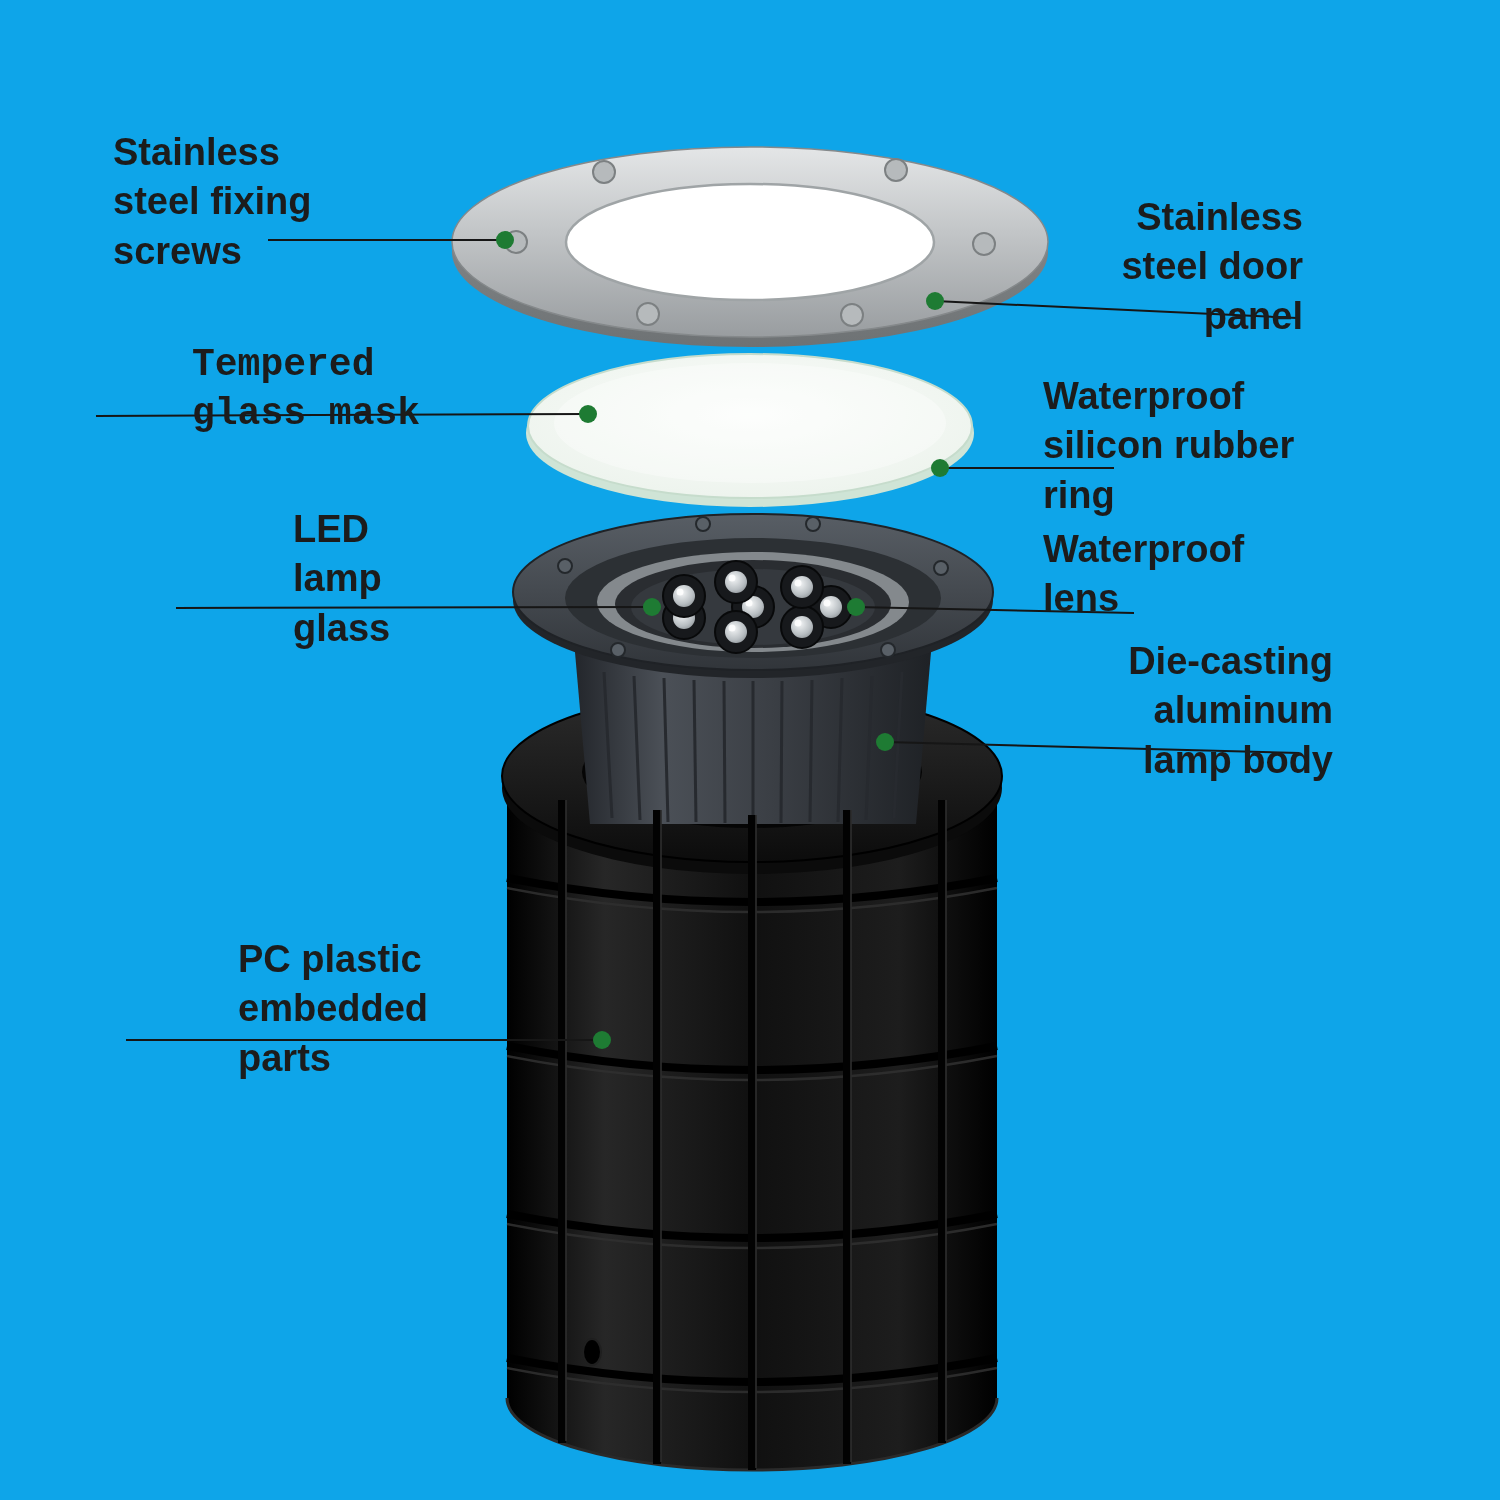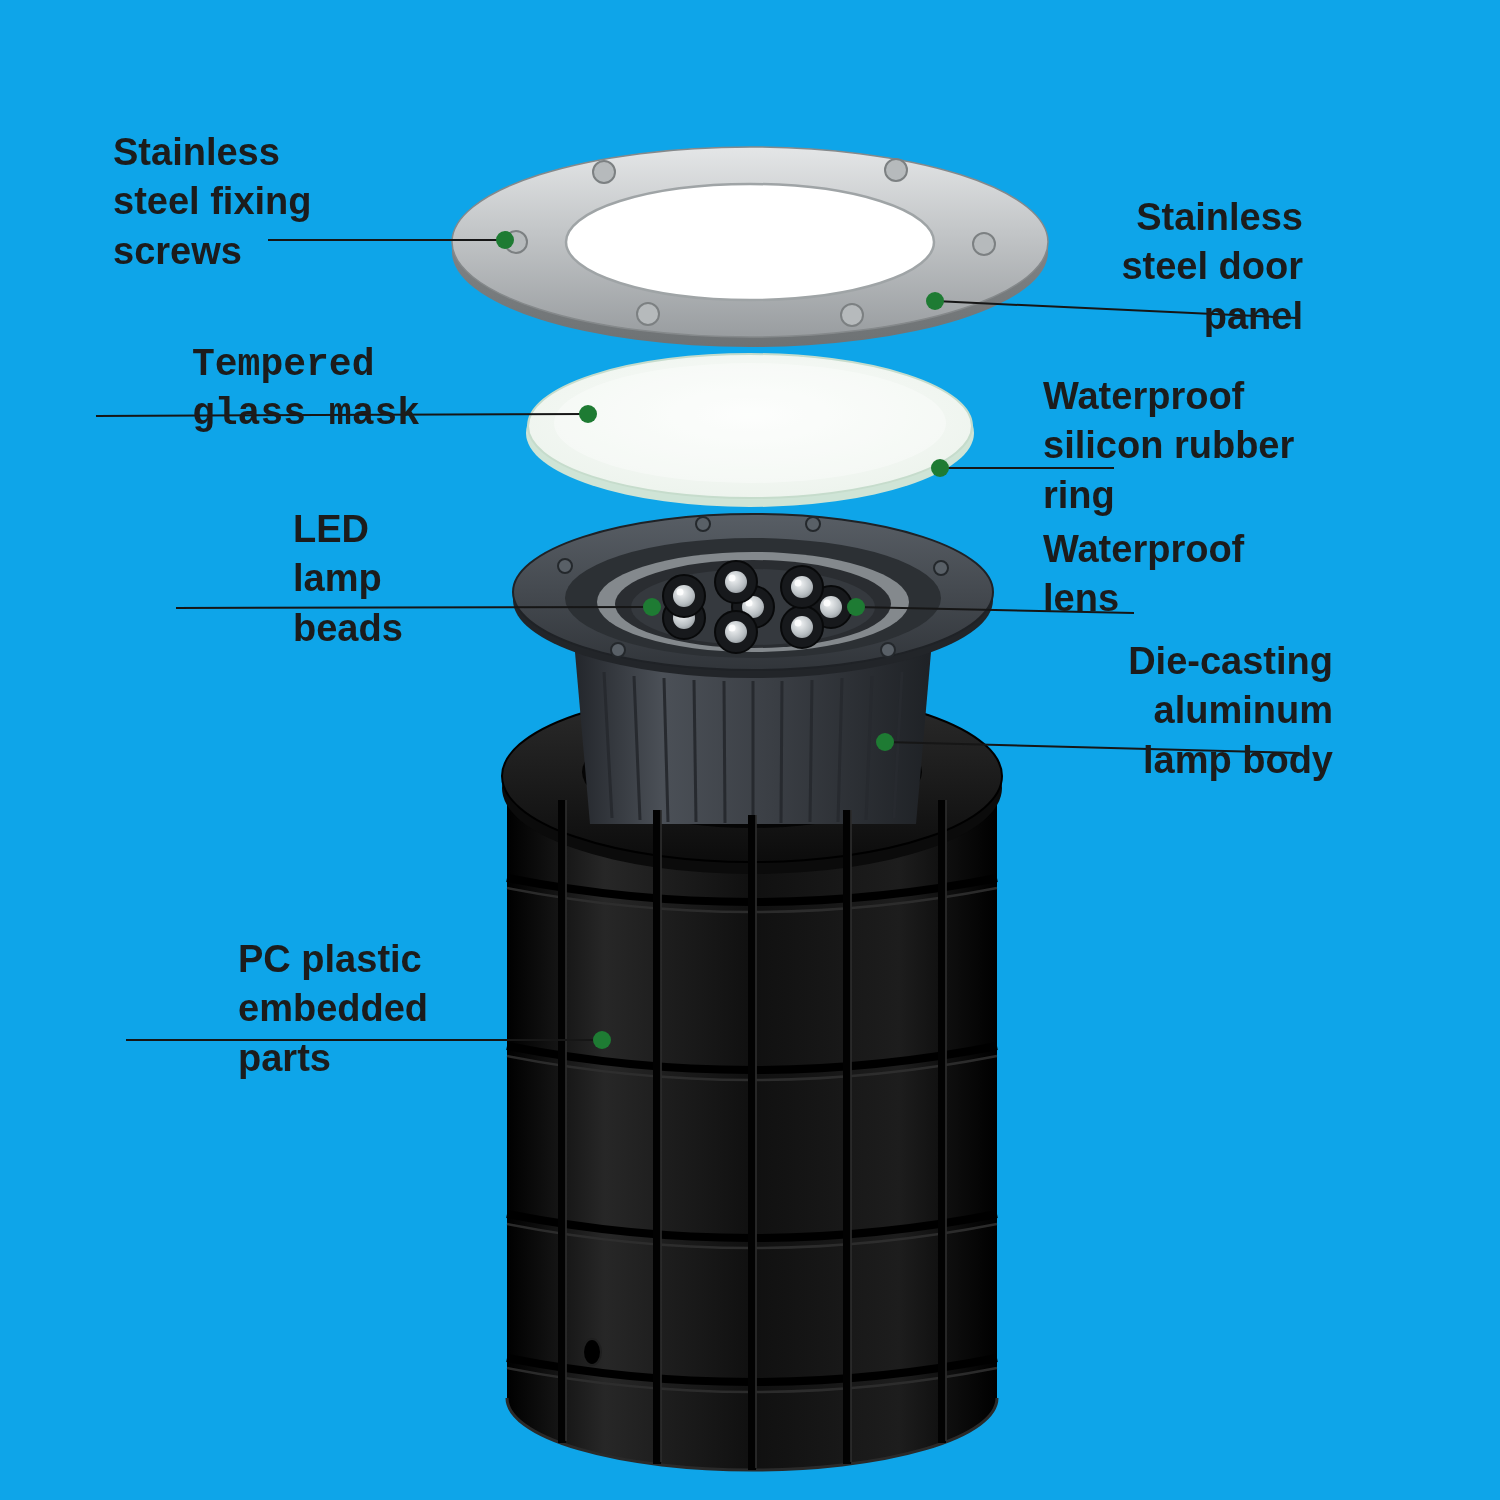--- a/index.html
+++ b/index.html
@@ -236,21 +236,21 @@
 
   <div class="callout" style="left:192px; top:340px; width:250px;font-family:Liberation Mono, monospace;">Tempered
 glass mask</div>
 
   <div class="callout" style="left:1043px; top:372px; width:310px;">Waterproof
 silicon rubber
 ring</div>
 
   <div class="callout" style="left:293px; top:505px; width:170px;">LED
 lamp
-beads</div>
+glass</div>
 
   <div class="callout" style="left:1043px; top:525px; width:270px;">Waterproof
 lens</div>
 
   <div class="callout" style="left:238px; top:935px; width:280px;">PC plastic
 embedded
 parts</div>
 
   <div class="callout align-right" style="left:1058px; top:637px; width:275px;">Die-casting
 aluminum

